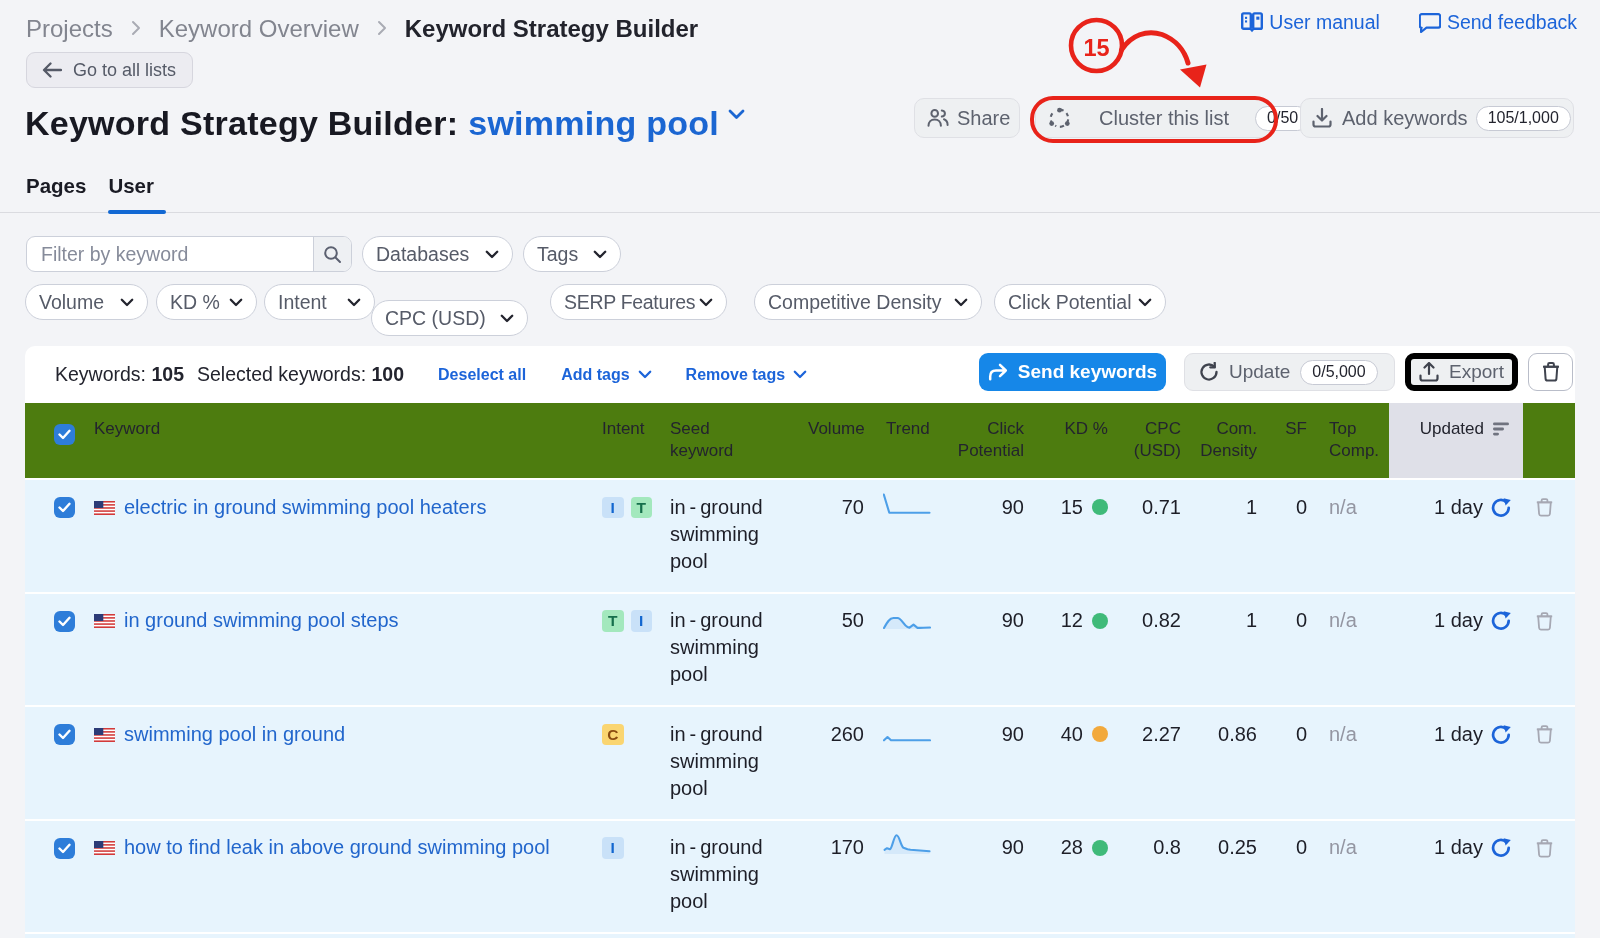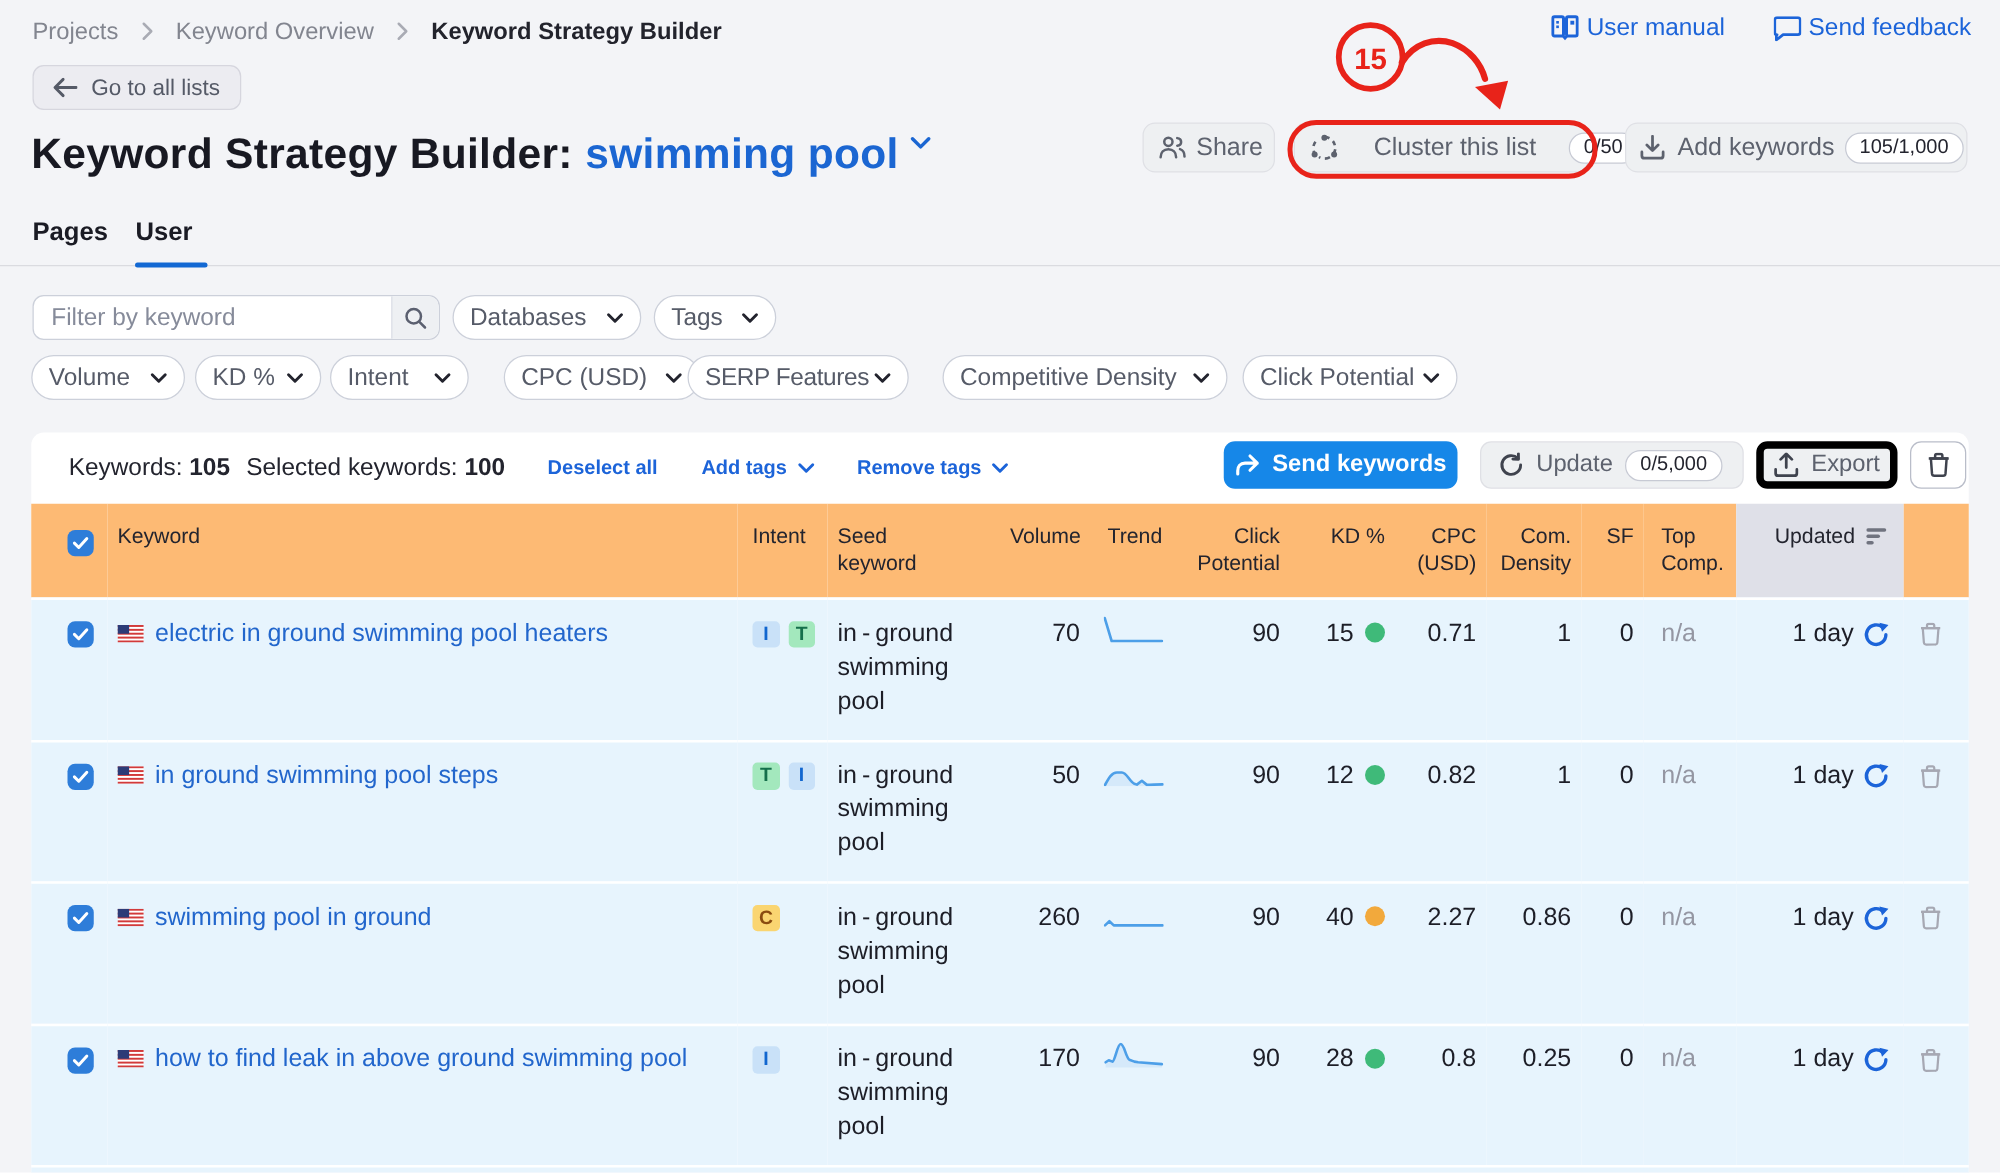--- a/index.html
+++ b/index.html
@@ -2,21 +2,21 @@
 <html><head>
 <meta charset="utf-8">
 <style>
 * { margin:0; padding:0; box-sizing:border-box; }
 html,body { width:1600px; height:938px; overflow:hidden; }
 body { font-family:"Liberation Sans", sans-serif; background:#f3f4f7; color:#181922; position:relative; }
 .abs { position:absolute; }
 svg { display:block; }
 
 
-.crumb { top:15px; left:26px; font-size:19px; color:#82858f; display:flex; align-items:center; }
+.crumb { top:15px; left:26px; font-size:24px; color:#82858f; display:flex; align-items:center; }
 .crumb .sep { margin:0 18px; margin-top:-2px; }
 .crumb b { color:#22232c; font-weight:600; }
 
 
 .toplinks { top:11px; right:23px; display:flex; align-items:center; gap:39px; font-size:19.5px; color:#1c64d9; }
 .toplinks .it { display:flex; align-items:center; gap:6px; }
 
 
 .golists { left:26px; top:52px; width:167px; height:36px; background:#ececf1; border:1px solid #d6d6de; border-radius:9px; display:flex; align-items:center; padding:0 15px; gap:11px; font-size:18px; color:#555a67; }
 
@@ -50,21 +50,21 @@
 .toolbar .txt { color:#23242e; }
 .toolbar b { font-weight:700; }
 .bluelink { color:#1c64d9; font-weight:600; font-size:16px; display:flex; align-items:center; gap:8px; }
 .sendbtn { position:absolute; left:954px; top:7px; width:187px; height:38px; background:#1687e8; border-radius:9px; color:#fff; font-weight:700; font-size:19px; display:flex; align-items:center; justify-content:center; gap:10px; }
 .updbtn { position:absolute; left:1159px; top:7px; width:211px; height:38px; background:#eef0f2; border:1px solid #dfe0e5; border-radius:9px; display:flex; align-items:center; padding:0 14px; gap:10px; font-size:19px; color:#5d626e; }
 .expbtn { position:absolute; left:1380px; top:7px; width:113px; height:38px; background:#eef0f2; border:6px solid #000000; border-radius:9px; display:flex; align-items:center; justify-content:center; gap:10px; font-size:19px; color:#5d626e; }
 .delbtn { position:absolute; left:1503px; top:7px; width:45px; height:38px; background:#fff; border:1.5px solid #b9bdc9; border-radius:9px; display:flex; align-items:center; justify-content:center; }
 
 
 table { border-collapse:separate; border-spacing:0; table-layout:fixed; width:1550px; position:absolute; top:57px; left:0; }
-th { background:#fdba74; font-weight:400; font-size:17px; color:#23242e; text-align:left; vertical-align:top; padding:15px 8px 0 8px; line-height:21.5px; height:75px; }
+th { background:#4d7c0f; font-weight:400; font-size:17px; color:#23242e; text-align:left; vertical-align:top; padding:15px 8px 0 8px; line-height:21.5px; height:75px; }
 th.r, td.r { text-align:right; }
 td { vertical-align:top; background:#e7f4fd; border-top:2px solid #fff; padding:13.5px 8px 0 8px; line-height:27px; font-size:20px; color:#1d1e27; height:113.5px; white-space:nowrap; overflow:hidden; }
 td.wrap { white-space:normal; }
 tr.part td { height:6px; }
 .kwlink { color:#2266cc; text-decoration:none; }
 .badge { display:inline-block; width:21.5px; height:21.5px; border-radius:4px; font-size:15.5px; font-weight:700; text-align:center; line-height:21.5px; margin-right:7px; vertical-align:top; margin-top:3px; }
 .bI { background:#c9e1f8; color:#1166cf; }
 .bT { background:#a3e8bd; color:#156f4b; }
 .bC { background:#fad571; color:#8a4b10; }
 .cbx { width:21px; height:21px; border-radius:6px; background:#2e7dd9; display:flex; align-items:center; justify-content:center; }
@@ -158,21 +158,21 @@
 
 <div class="fpill" style="left:25px; width:123px;">Volume<svg width="14" height="9" viewBox="0 0 14 9">
       <path d="M1.8 1.8 L7 7 L12.2 1.8" stroke="#23242e" stroke-width="2.3" fill="none" stroke-linecap="round" stroke-linejoin="round"></path>
     </svg></div>
 <div class="fpill" style="left:156px; width:101px;">KD %<svg width="14" height="9" viewBox="0 0 14 9">
       <path d="M1.8 1.8 L7 7 L12.2 1.8" stroke="#23242e" stroke-width="2.3" fill="none" stroke-linecap="round" stroke-linejoin="round"></path>
     </svg></div>
 <div class="fpill" style="left:264px; width:111px;">Intent<svg width="14" height="9" viewBox="0 0 14 9">
       <path d="M1.8 1.8 L7 7 L12.2 1.8" stroke="#23242e" stroke-width="2.3" fill="none" stroke-linecap="round" stroke-linejoin="round"></path>
     </svg></div>
-<div class="fpill" style="left:403px; width:157px;">CPC (USD)<svg width="14" height="9" viewBox="0 0 14 9">
+<div class="fpill" style="left:371px; width:157px;margin-top:16px;">CPC (USD)<svg width="14" height="9" viewBox="0 0 14 9">
       <path d="M1.8 1.8 L7 7 L12.2 1.8" stroke="#23242e" stroke-width="2.3" fill="none" stroke-linecap="round" stroke-linejoin="round"></path>
     </svg></div>
 <div class="fpill" style="left:550px; width:177px; letter-spacing:-0.3px;">SERP Features<svg width="14" height="9" viewBox="0 0 14 9">
       <path d="M1.8 1.8 L7 7 L12.2 1.8" stroke="#23242e" stroke-width="2.3" fill="none" stroke-linecap="round" stroke-linejoin="round"></path>
     </svg></div>
 <div class="fpill" style="left:754px; width:228px;">Competitive Density<svg width="14" height="9" viewBox="0 0 14 9">
       <path d="M1.8 1.8 L7 7 L12.2 1.8" stroke="#23242e" stroke-width="2.3" fill="none" stroke-linecap="round" stroke-linejoin="round"></path>
     </svg></div>
 <div class="fpill" style="left:994px; width:172px;">Click Potential<svg width="14" height="9" viewBox="0 0 14 9">
       <path d="M1.8 1.8 L7 7 L12.2 1.8" stroke="#23242e" stroke-width="2.3" fill="none" stroke-linecap="round" stroke-linejoin="round"></path>

